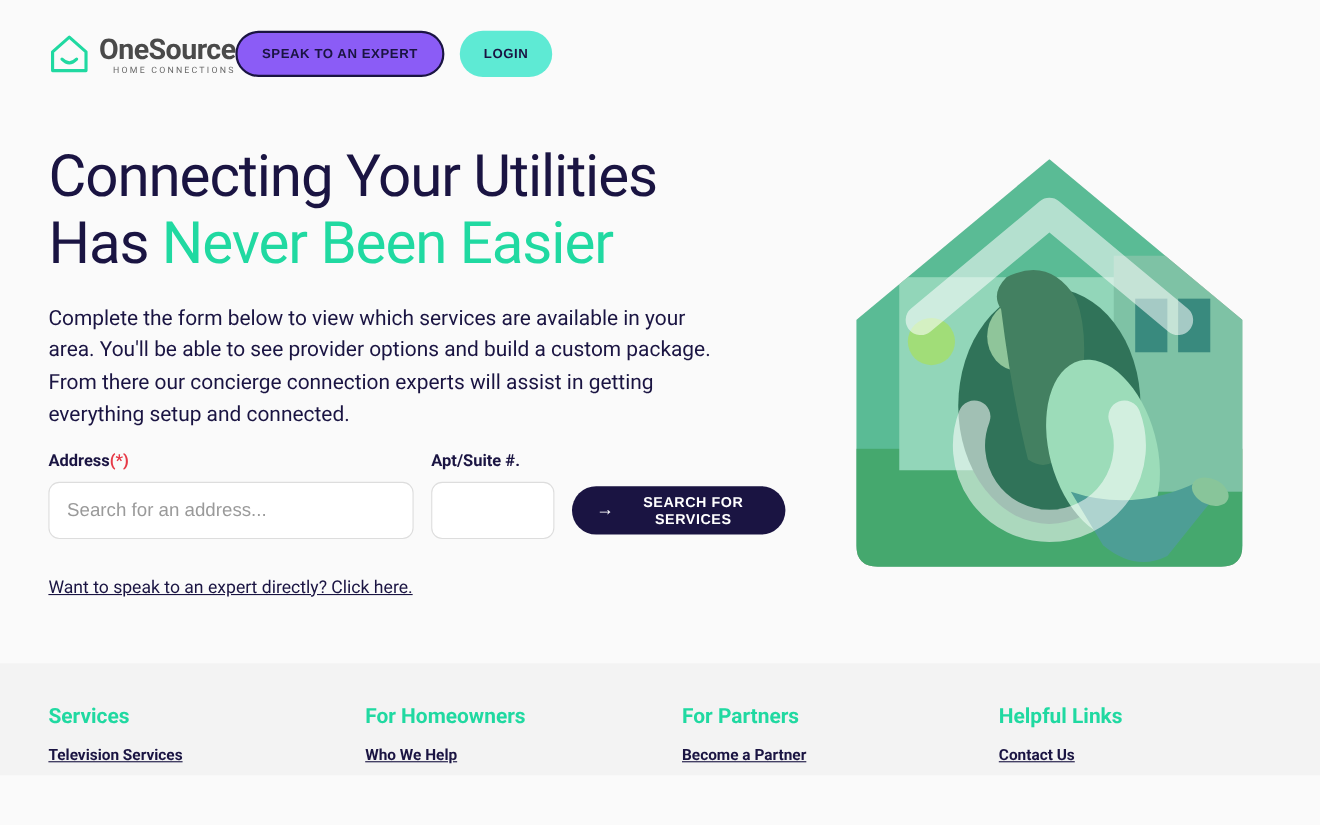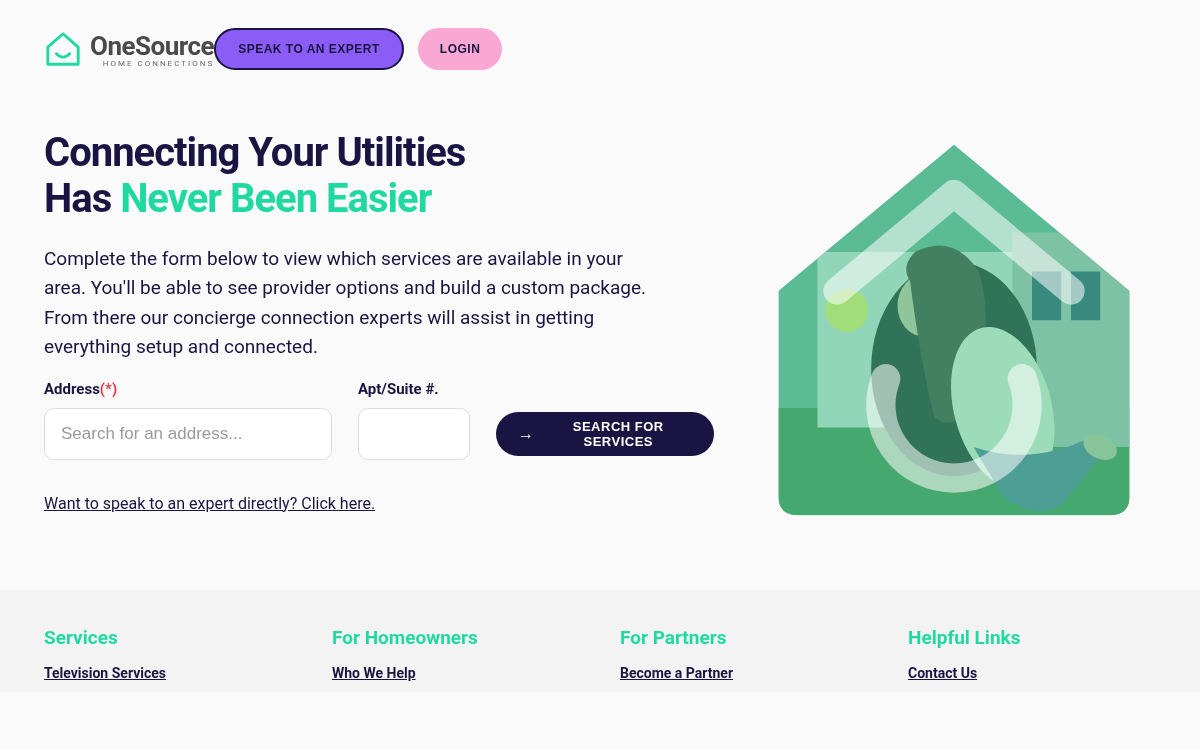--- a/index.html
+++ b/index.html
@@ -50,42 +50,42 @@
   background: #8b5cf6;
   color: #1a1442;
   font-weight: 700;
   font-size: 12px;
   letter-spacing: 0.5px;
   padding: 12px 22px;
   border-radius: 999px;
   cursor: pointer;
 }
 .btn-yellow {
-  background: #f9a8d4;
+  background: #5eead4;
   border: none;
   color: #1a1442;
   font-weight: 700;
   font-size: 12px;
   letter-spacing: 0.5px;
   padding: 14px 22px;
   border-radius: 999px;
   cursor: pointer;
 }
 .hero {
   display: flex;
   padding: 40px 44px 60px;
   gap: 40px;
 }
 .hero-left {
   flex: 1;
   max-width: 670px;
 }
 .hero-title {
-  font-size: 40px;
-  font-weight: 700;
+  font-size: 53px;
+  font-weight: 400;
   line-height: 1.15;
   color: #1a1442;
   letter-spacing: -1px;
 }
 .hero-title-accent {
   color: #20d9a1;
 }
 .hero-desc {
   margin-top: 22px;
   font-size: 19px;
@@ -95,21 +95,21 @@
 }
 .find-heading {
   margin-top: 34px;
   font-size: 30px;
   font-weight: 700;
   color: #1a1442;
   letter-spacing: -0.5px;
 }
 .form-row {
   display: flex;
-  gap: 26px;
+  gap: 16px;
   margin-top: 18px;
   align-items: flex-end;
 }
 .field {
   display: flex;
   flex-direction: column;
 }
 .field-label {
   font-size: 15px;
   font-weight: 700;
@@ -125,21 +125,21 @@
   border-radius: 10px;
   padding: 14px 16px;
   font-size: 17px;
   color: #1a1442;
   background: #fff;
   height: 52px;
 }
 .input::placeholder {
   color: #9a9a9a;
 }
-.address-input { width: 288px; }
+.address-input { width: 332px; }
 .apt-input { width: 112px; }
 .btn-dark {
   background: #1a1442;
   color: #fff;
   border: none;
   font-weight: 700;
   font-size: 13px;
   letter-spacing: 0.5px;
   padding: 0 22px;
   height: 44px;

